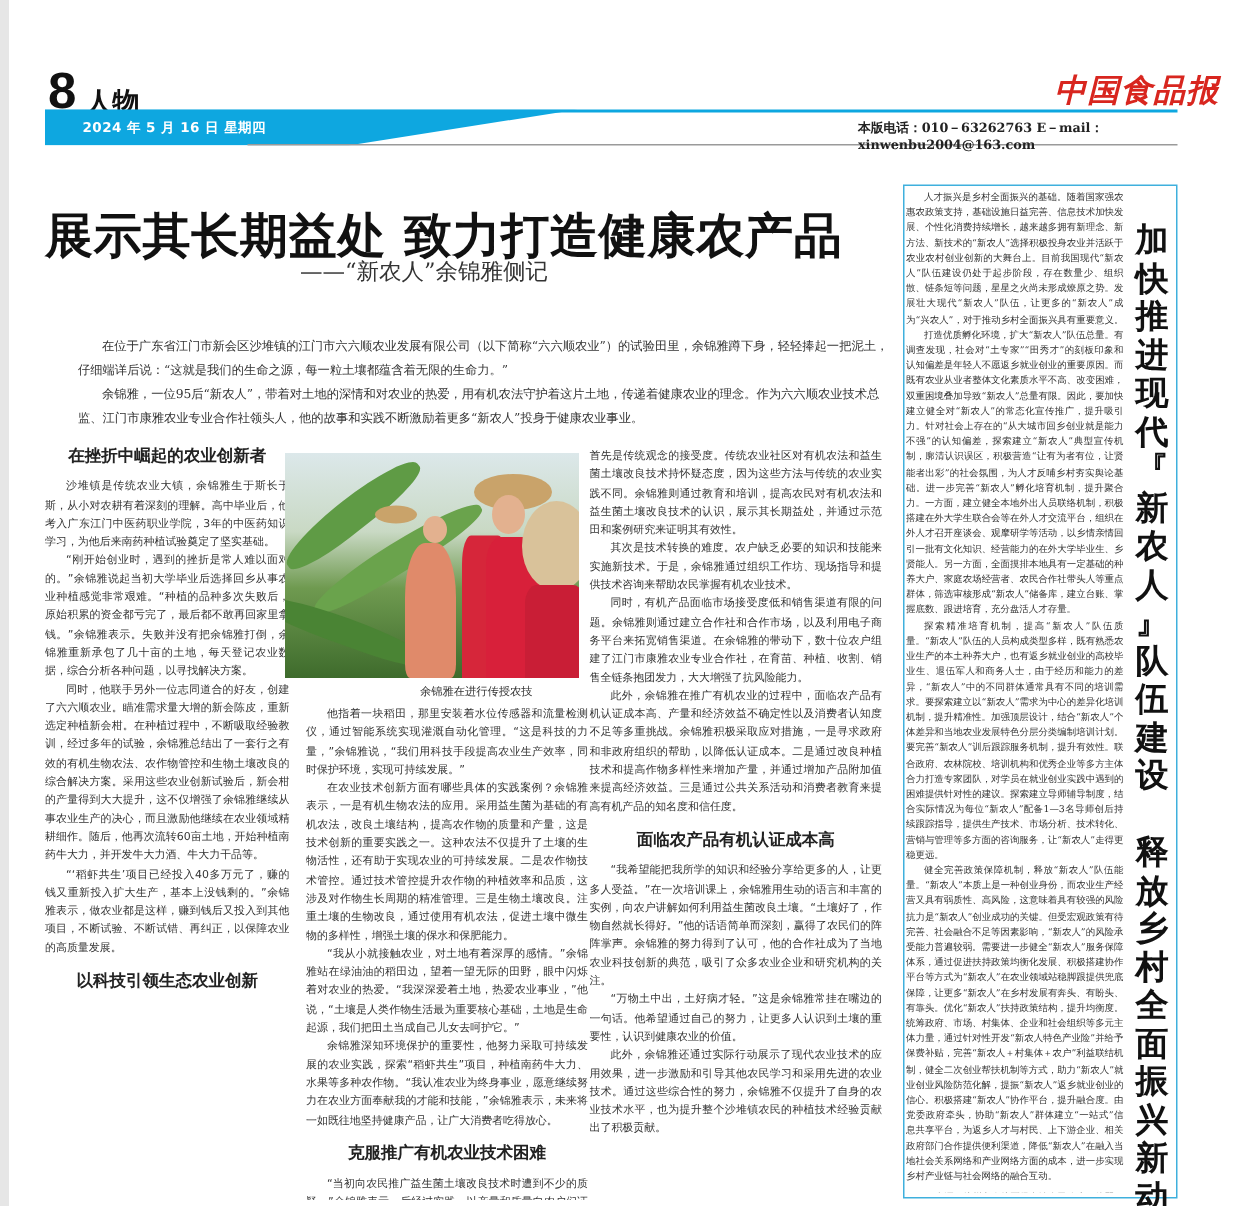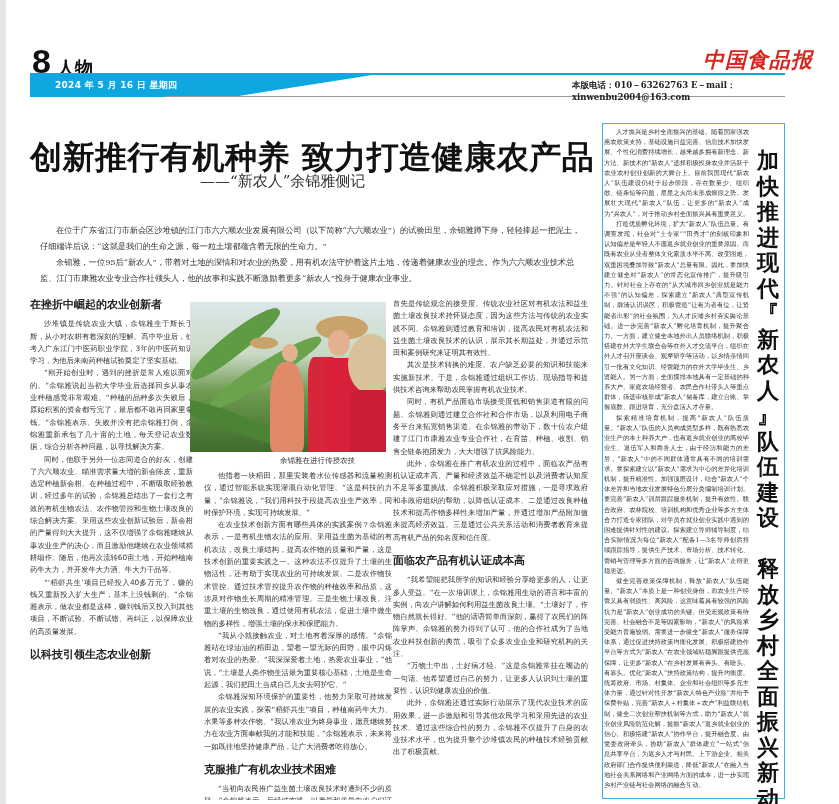--- a/index.html
+++ b/index.html
@@ -14,26 +14,26 @@
   .blue-line { position: absolute; left: 30px; top: 73px; width: 755px; height: 2px; background: #0ea7e0; }
   .grey-line { position: absolute; left: 165px; top: 96px; width: 620px; height: 1px; background: #9a9a9a; }
   .date-text { position: absolute; left: 55px; top: 79px; font-family: "DejaVu Sans", sans-serif; font-size: 9px; font-weight: bold; color: #fff; letter-spacing: 0.3px; }
   .paper-logo { position: absolute; left: 703px; top: 46px; font-family: "DejaVu Serif", serif; font-size: 21px; font-weight: bold; color: #d8261f; font-style: italic; letter-spacing: 1px; }
   .contact { position: absolute; left: 572px; top: 80px; font-family: "DejaVu Serif", serif; font-size: 8.5px; color: #222; font-weight: bold; }
 
   
   .headline { position: absolute; left: 30px; top: 136px; width: 600px; font-family: "DejaVu Serif", serif; font-size: 32px; font-weight: bold; color: #111; letter-spacing: 0.5px; }
   .subhead { position: absolute; left: 200px; top: 172px; font-family: "DejaVu Serif", serif; font-size: 15px; color: #333; }
 
-  .lead { position: absolute; left: 40px; top: 222px; width: 548px; font-size: 8.2px; line-height: 16px; color: #333; text-indent: 16px; }
+  .lead { position: absolute; left: 52px; top: 222px; width: 548px; font-size: 8.2px; line-height: 16px; color: #333; text-indent: 16px; }
 
   
   .col { position: absolute; font-family: "DejaVu Sans", sans-serif; font-size: 7.3px; line-height: 12.3px; color: #333; text-align: justify; }
   .col p { text-indent: 14px; }
-  .col h3 { font-family: Liberation Sans, sans-serif; font-size: 11px; font-weight: bold; color: #222; margin: 10px 0 8px; text-indent: 0; }
+  .col h3 { font-family: Liberation Sans, sans-serif; font-size: 11px; font-weight: bold; text-align: center; color: #222; margin: 10px 0 8px; text-indent: 0; }
   .byline { text-align: right; margin-top: 6px; text-indent: 0 !important; }
 
   
   .photo { position: absolute; left: 190px; top: 302px; width: 196px; height: 150px; overflow: hidden;
     background: linear-gradient(180deg, #dce8ea 0%, #c9d9c4 35%, #6f9a50 60%, #3e6b2c 100%); }
   .photo .leaf { position: absolute; background: #4f8a3c; border-radius: 50% 50% 40% 40%; }
   .photo .p1 { left: -10px; top: 30px; width: 110px; height: 22px; transform: rotate(-38deg); background: #5f9b45; }
   .photo .p2 { left: 10px; top: 60px; width: 130px; height: 20px; transform: rotate(-32deg); background: #6aa34c; }
   .photo .p3 { left: -20px; top: 110px; width: 120px; height: 18px; transform: rotate(20deg); background: #4a8434; }
   .photo .person { position: absolute; border-radius: 40% 40% 10% 10%; }
@@ -57,21 +57,21 @@
 
 <div class="page-num">8</div>
 <div class="section-name">人物</div>
 <div class="blue-line"></div>
 <div class="blue-bar"></div>
 <div class="date-text">2024 年 5 月 16 日  星期四</div>
 <div class="grey-line"></div>
 <div class="paper-logo">中国食品报</div>
 <div class="contact">本版电话：010－63262763   E－mail：xinwenbu2004@163.com</div>
 
-<h1 class="headline">创新推行有机种养  致力打造健康农产品</h1>
+<h1 class="headline">展示其长期益处  致力打造健康农产品</h1>
 <div class="subhead">——“新农人”余锦雅侧记</div>
 
 <div class="lead">
   <p>在位于广东省江门市新会区沙堆镇的江门市六六顺农业发展有限公司（以下简称“六六顺农业”）的试验田里，余锦雅蹲下身，轻轻捧起一把泥土，仔细端详后说：“这就是我们的生命之源，每一粒土壤都蕴含着无限的生命力。”</p>
   <p>余锦雅，一位95后“新农人”，带着对土地的深情和对农业的热爱，用有机农法守护着这片土地，传递着健康农业的理念。作为六六顺农业技术总监、江门市康雅农业专业合作社领头人，他的故事和实践不断激励着更多“新农人”投身于健康农业事业。</p>
 </div>
 
 <div class="col" style="left:30px; top:296px; width:163px; height:500px; overflow:hidden;">
   <h3 style="margin-top:2px;">在挫折中崛起的农业创新者</h3>
   <p>沙堆镇是传统农业大镇，余锦雅生于斯长于斯，从小对农耕有着深刻的理解。高中毕业后，他考入广东江门中医药职业学院，3年的中医药知识学习，为他后来南药种植试验奠定了坚实基础。</p>

